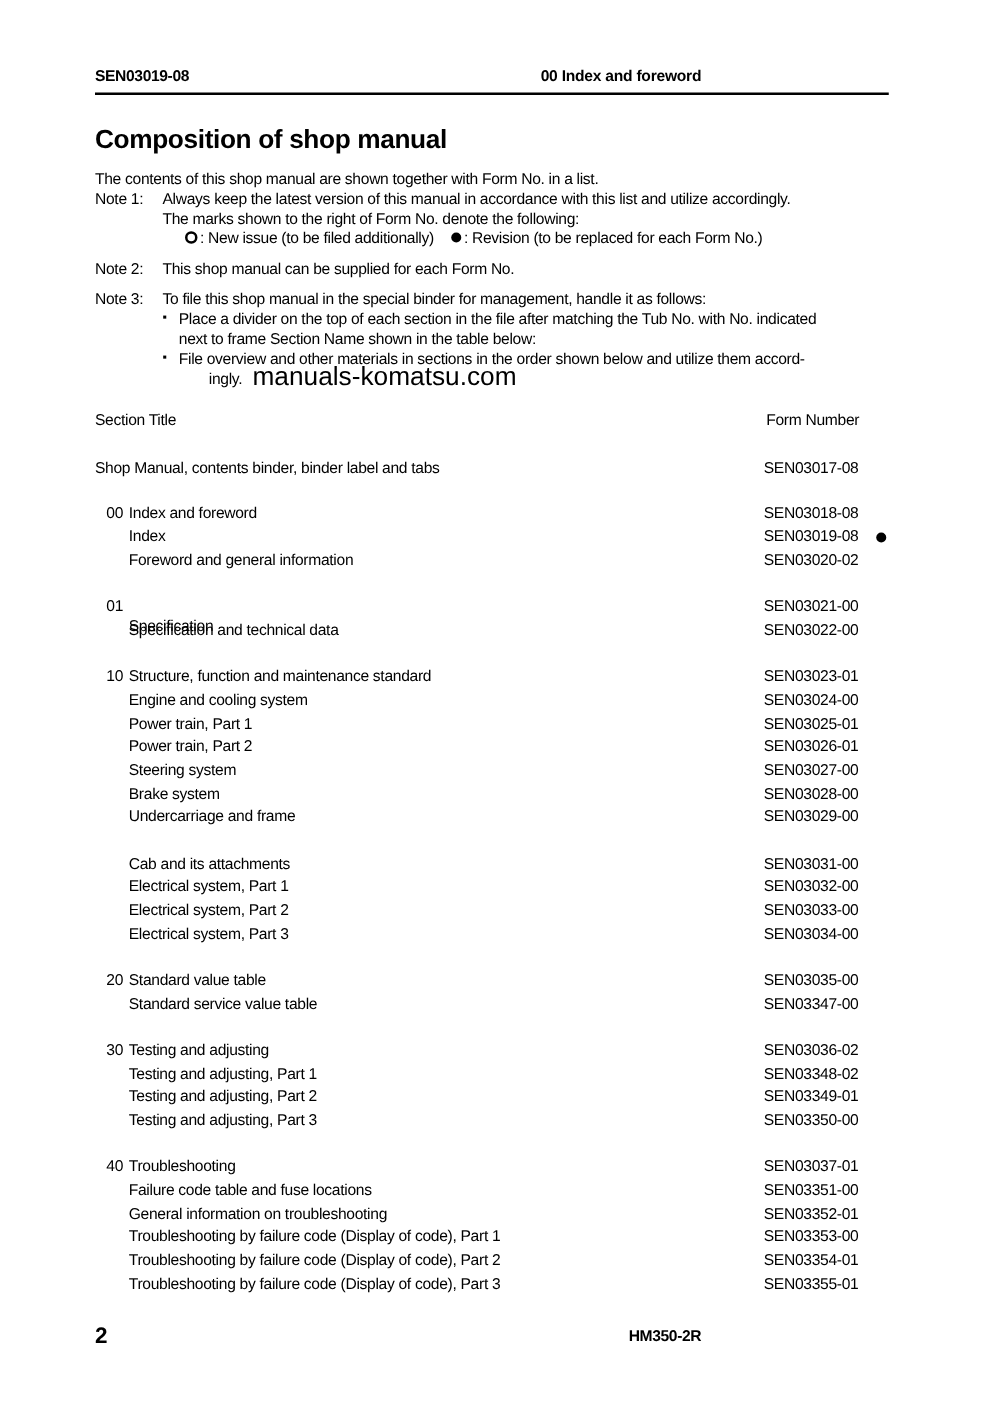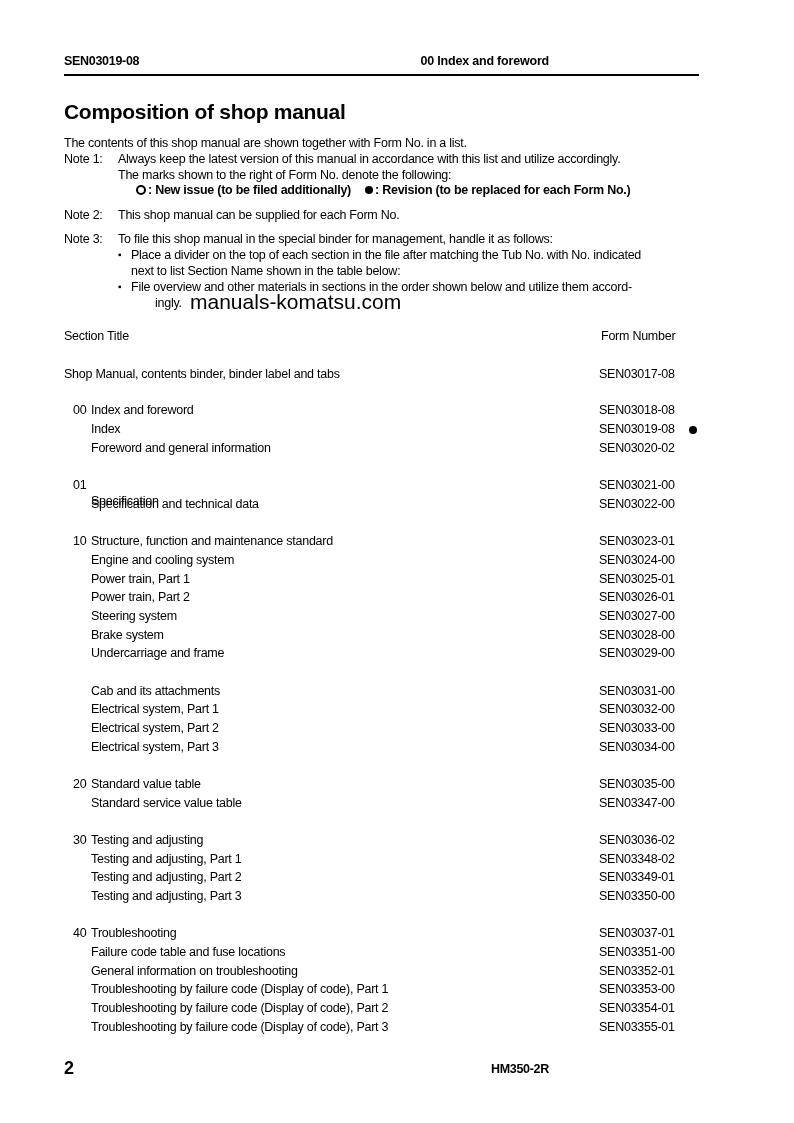--- a/index.html
+++ b/index.html
@@ -1,32 +1,32 @@
 <!DOCTYPE html>
 <html><head>
   <meta charset="utf-8">
   <style>
     html, body { margin: 0; padding: 0; background: #ffffff; }
     body { width: 794px; height: 1123px; position: relative; overflow: hidden;
            font-family: "Liberation Sans", sans-serif; color: #000; }
-    .page { position: absolute; left: 0; top: 0; width: 644px; height: 1123px; }
+    .page { position: absolute; left: 12px; top: 0; width: 644px; height: 1123px; }
 
     .hdr-left { position: absolute; left: 64px; top: 54px; font-size: 12.5px; font-weight: bold; letter-spacing: -0.3px; }
     .hdr-right { position: absolute; right: 95px; top: 54px; font-size: 12.5px; font-weight: bold; letter-spacing: -0.2px; }
     .hdr-rule { position: absolute; left: 64px; top: 74px; width: 635px; height: 2px; background: #000; }
 
     .title { position: absolute; left: 64px; top: 100px; font-size: 21px; font-weight: bold; letter-spacing: -0.3px; }
 
     .para { position: absolute; left: 64px; font-size: 12.5px; letter-spacing: -0.25px; white-space: nowrap; line-height: 16px; }
     .note-label { position: absolute; left: 64px; font-size: 12.5px; letter-spacing: -0.25px; white-space: nowrap; line-height: 16px; }
     .note-text { position: absolute; left: 118px; font-size: 12.5px; letter-spacing: -0.25px; white-space: nowrap; line-height: 16px; text-align: right; }
     .bullet { position: absolute; left: 118px; font-size: 10px; line-height: 16px; }
     .bullet-text { position: absolute; left: 131px; font-size: 12.5px; letter-spacing: -0.25px; white-space: nowrap; line-height: 16px; }
 
-    .marks { position: absolute; left: 136px; top: 182px; font-size: 12.5px; letter-spacing: -0.25px; white-space: nowrap; line-height: 16px; display: flex; align-items: center; font-weight: bold; }
+    .marks { position: absolute; left: 136px; top: 182px; font-size: 12.5px; letter-spacing: -0.25px; white-space: nowrap; line-height: 16px; display: flex; align-items: center; }
     .mark-open { display: inline-block; width: 6px; height: 6px; border: 2px solid #000; border-radius: 50%; margin-right: 2px; }
     .mark-filled { display: inline-block; width: 8px; height: 8px; background: #000; border-radius: 50%; margin-right: 2px; margin-left: 14px; }
 
     .watermark { position: absolute; left: 190px; top: 290px; font-size: 21px; letter-spacing: 0px; font-family: "Liberation Sans", sans-serif; }
 
     .col-head { position: absolute; top: 329px; font-size: 12.5px; letter-spacing: -0.25px; white-space: nowrap; }
 
     .row { position: absolute; left: 0; width: 794px; height: 18px; font-size: 12.5px; letter-spacing: -0.25px; white-space: nowrap; }
     .row .t { position: absolute; top: 0; }
     .row .num { position: absolute; left: 73px; top: 0; }
@@ -59,21 +59,21 @@
     <span>: Revision (to be replaced for each Form No.)</span>
   </div>
 
   <div class="note-label" style="top:207px;">Note 2:</div>
   <div class="note-text" style="top:207px;">This shop manual can be supplied for each Form No.</div>
 
   <div class="note-label" style="top:231px;">Note 3:</div>
   <div class="note-text" style="top:231px;">To file this shop manual in the special binder for management, handle it as follows:</div>
   <div class="bullet" style="top:247px;">▪</div>
   <div class="bullet-text" style="top:247px;">Place a divider on the top of each section in the file after matching the Tub No. with No. indicated</div>
-  <div class="bullet-text" style="top:263px;">next to list Section Name shown in the table below:</div>
+  <div class="bullet-text" style="top:263px;">next to frame Section Name shown in the table below:</div>
   <div class="bullet" style="top:279px;">▪</div>
   <div class="bullet-text" style="top:279px;">File overview and other materials in sections in the order shown below and utilize them accord-</div>
   <div class="bullet-text" style="top:295px;padding-left:24px;">ingly.</div>
 
   <div class="watermark">manuals-komatsu.com</div>
 
   <div class="col-head" style="left:64px;">Section Title</div>
   <div class="col-head" style="left:601px;">Form Number</div>
 
   <div class="row" style="top:367px;">

